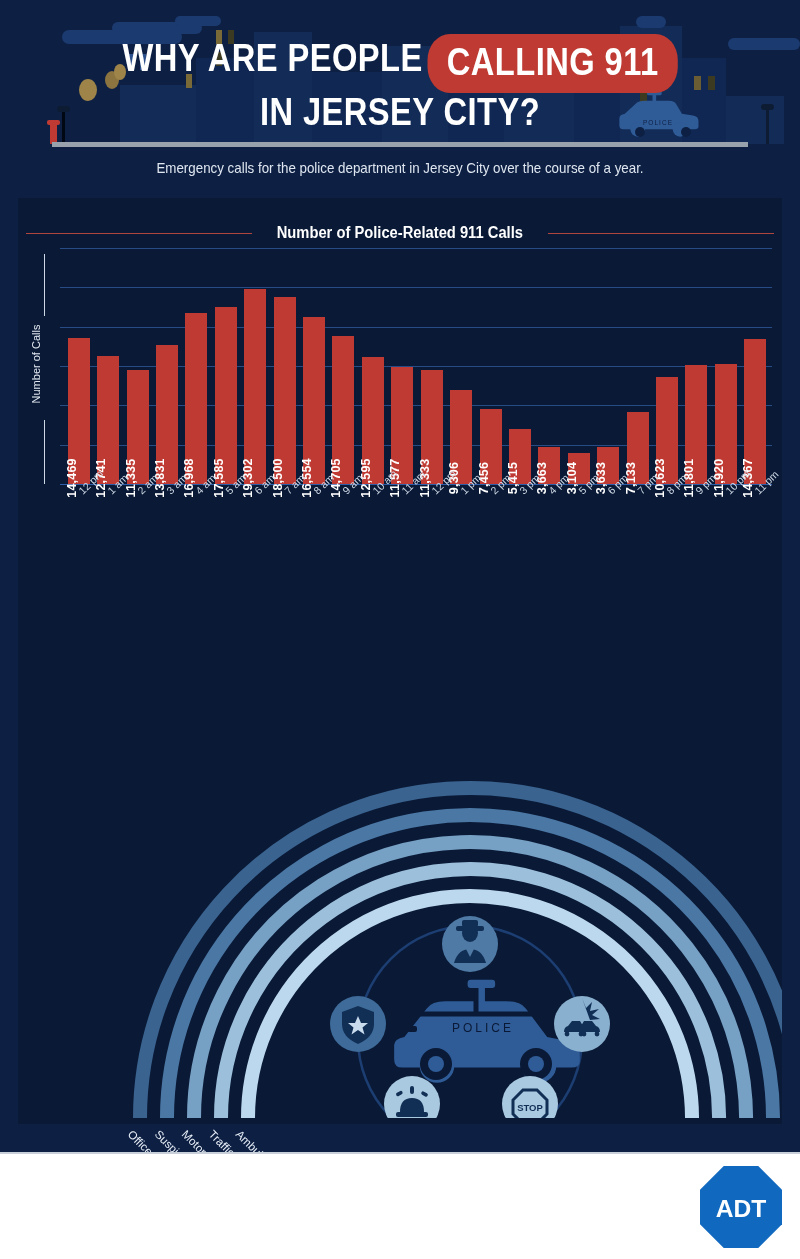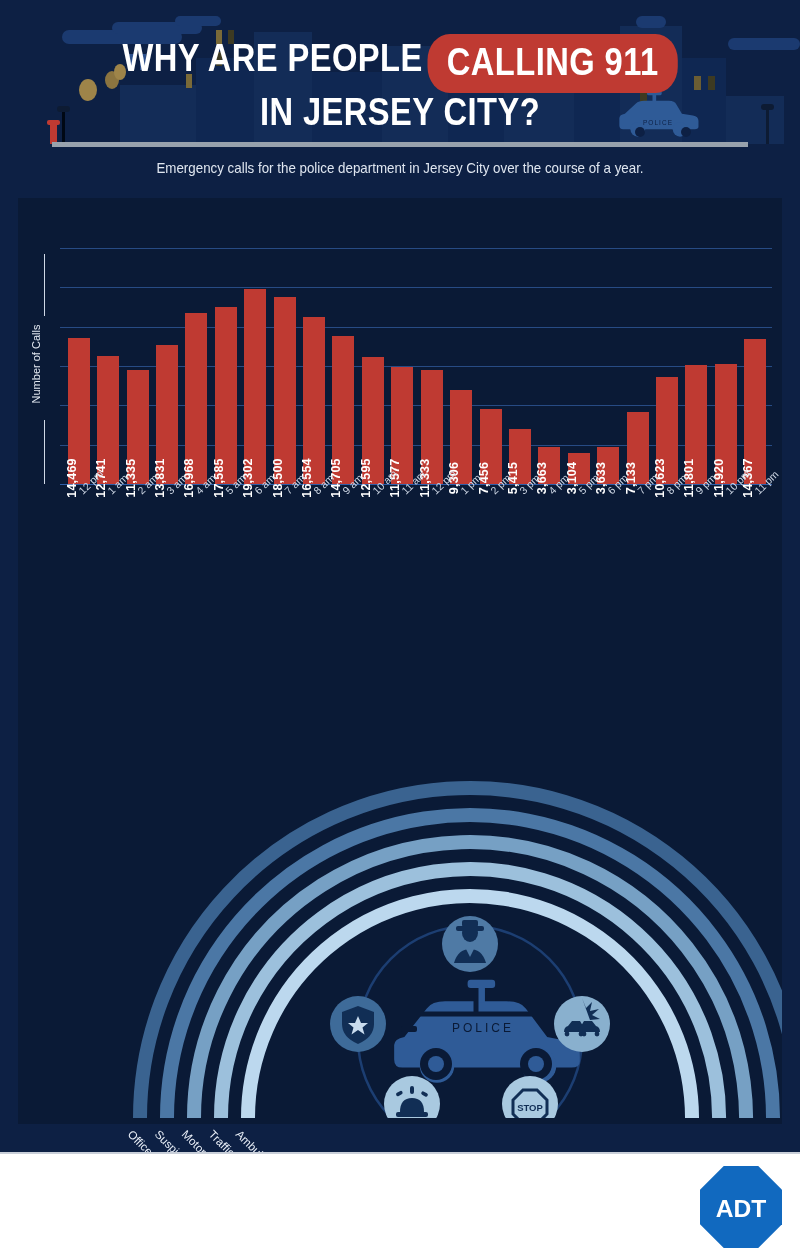--- a/index.html
+++ b/index.html
@@ -183,20 +183,27 @@
         <span>WHY ARE PEOPLE</span><span class="pill">CALLING 911</span>
       </div>
       <div class="title-line">IN JERSEY CITY?</div>
     </div>
   </div>
 
   <div class="subtitle">Emergency calls for the police department in Jersey City over the course of a year.</div>
 
   <div class="panel">
 
+    <div class="sec-title" style="top:26px;">
+      <div class="pad"></div>
+      <div class="rule"></div>
+      <div class="txt">Number of Police-Related 911 Calls</div>
+      <div class="rule"></div>
+      <div class="pad"></div>
+    </div>
 
     <div class="chart">
       <div class="ylabel">Number of Calls</div>
       <div class="ytick" style="top:6px;height:62px;"></div>
       <div class="ytick" style="top:172px;height:64px;"></div>
       <div id="gridlines">
           <div class="gridline" style="top: 0px;"></div>
           <div class="gridline" style="top: 39px;"></div>
           <div class="gridline" style="top: 79px;"></div>
           <div class="gridline" style="top: 118px;"></div>

